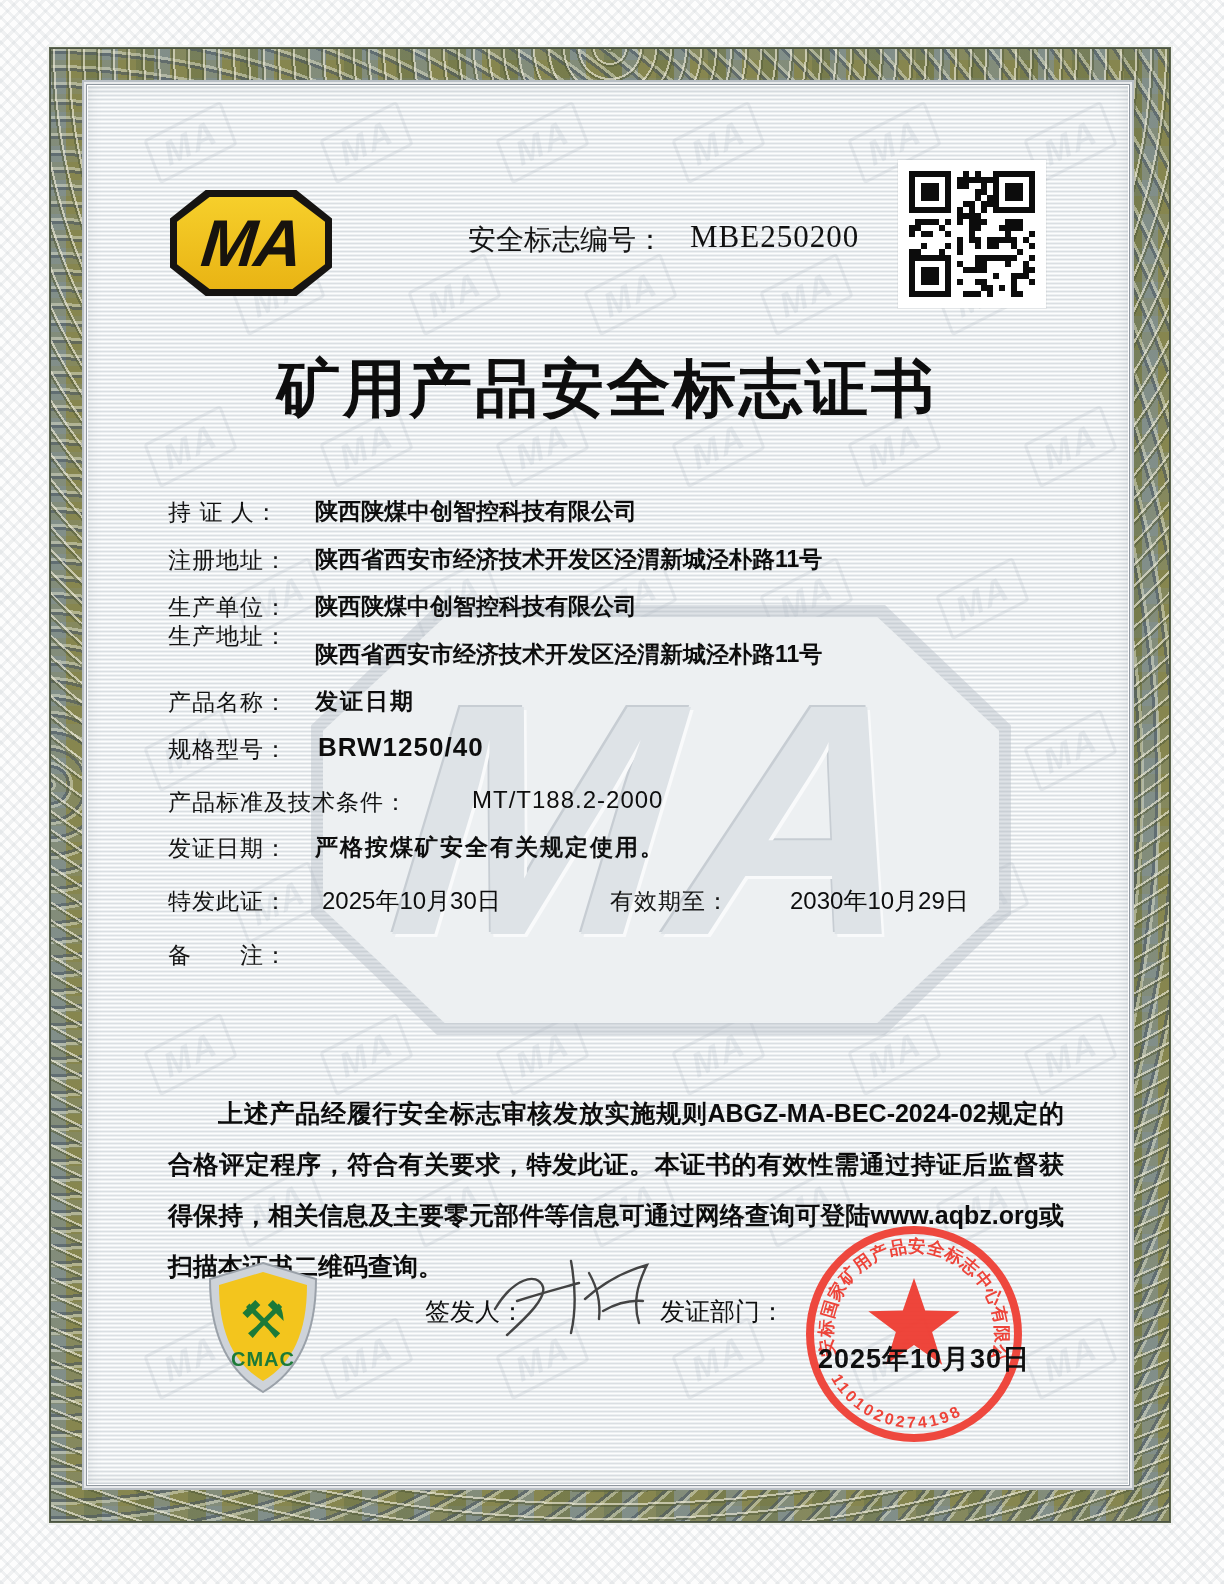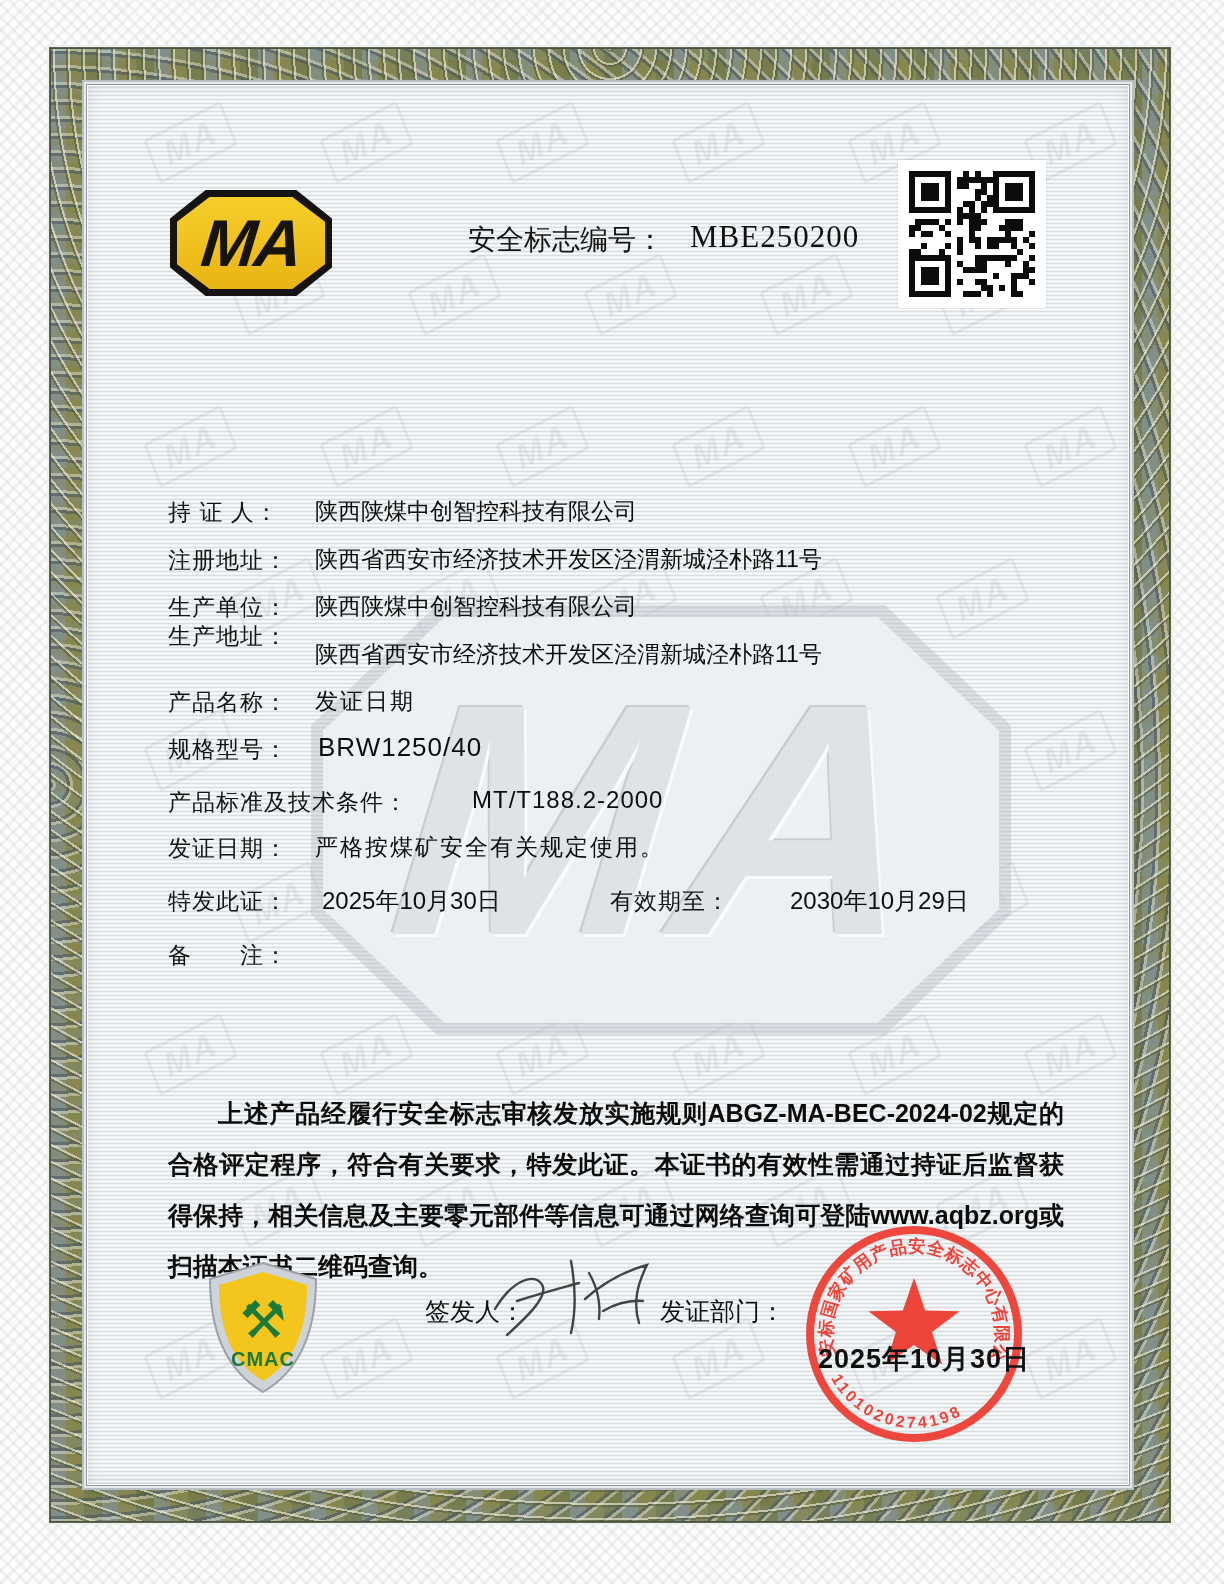--- a/index.html
+++ b/index.html
@@ -59,21 +59,21 @@
   
   .qrbox{position:absolute;left:898px;top:160px;background:#fff;padding:11px;box-shadow:0 0 0 1px rgba(0,0,0,.04);}
   .qr{display:grid;}
   .qr .m{width:6px;height:6px;background:transparent;}
   .qr .d{background:#0c0c0c;}
   
   .title{position:absolute;left:86px;top:346px;width:1042px;text-align:center;
     font-size:63px;font-weight:900;letter-spacing:3px;color:#0d0d0d;font-family:"Liberation Serif",serif;}
   
   .lab{position:absolute;left:168px;font-size:23px;color:#141414;letter-spacing:1px;white-space:pre;}
-  .val{position:absolute;font-size:23px;font-weight:normal;color:#0d0d0d;white-space:pre;}
+  .val{position:absolute;font-size:23px;font-weight:bold;color:#0d0d0d;white-space:pre;}
   .val.kai{font-family:"Liberation Serif",serif;letter-spacing:2px;}
   .val.model{font-size:26px;letter-spacing:1px;}
   .val.std{font-weight:normal;font-size:24px;letter-spacing:1px;}
   .val.date{font-weight:normal;font-size:24px;}
   
   .statement{position:absolute;left:168px;top:1088px;width:896px;font-size:25px;font-weight:bold;
     line-height:51px;text-align:justify;text-indent:2em;color:#0c0c0c;}
   
   .cmac{position:absolute;left:203px;top:1260px;width:120px;height:136px;}
   .signer-label{position:absolute;left:425px;top:1295px;font-size:25px;}
@@ -599,20 +599,21 @@
         <div class="m"></div>
         <div class="m"></div>
         <div class="m"></div>
         <div class="m d"></div>
         <div class="m d"></div>
         <div class="m"></div>
         <div class="m"></div>
       </div>
     </div>
 
+  <div class="title">矿用产品安全标志证书</div>
 
   <div class="lab" style="top:497px">持 证 人：</div>
   <div class="val" style="left:315px;top:496px">陕西陕煤中创智控科技有限公司</div>
 
   <div class="lab" style="top:545px">注册地址：</div>
   <div class="val" style="left:315px;top:544px">陕西省西安市经济技术开发区泾渭新城泾朴路11号</div>
 
   <div class="lab" style="top:592px">生产单位：</div>
   <div class="val" style="left:315px;top:591px">陕西陕煤中创智控科技有限公司</div>
 

